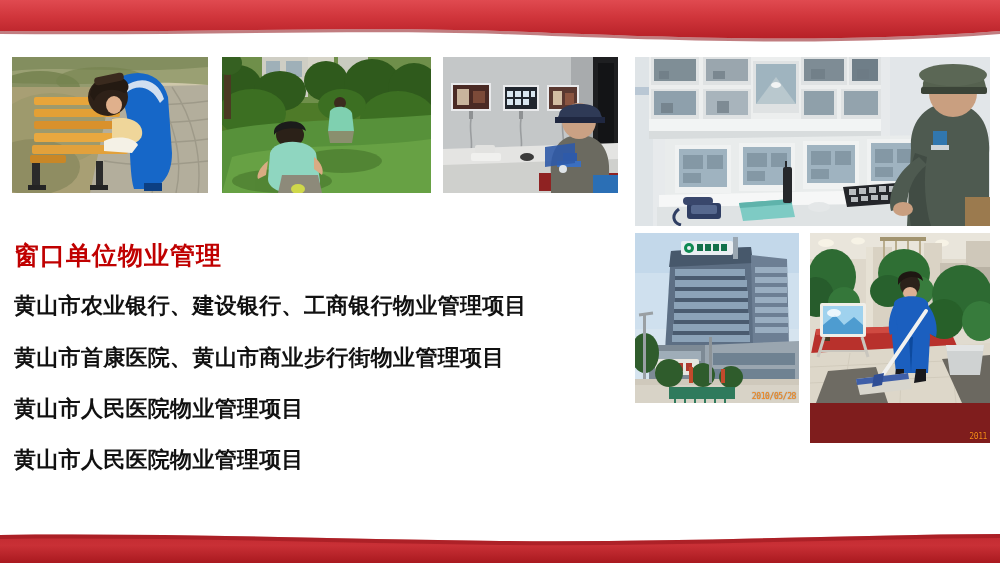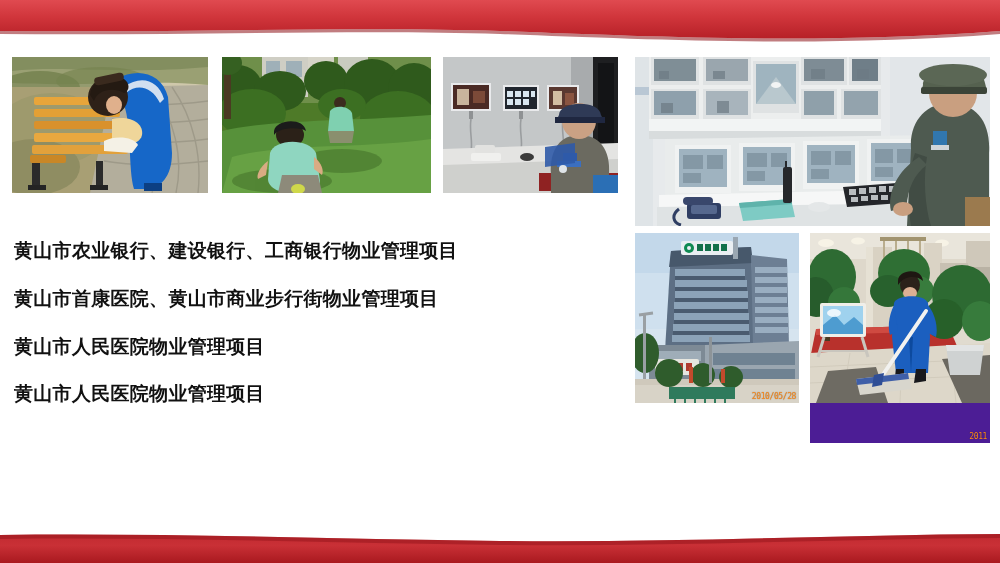--- a/index.html
+++ b/index.html
@@ -13,21 +13,21 @@
   
   .band { position:absolute; left:0; width:1000px; pointer-events:none; }
   .band svg { display:block; width:1000px; height:100%; }
   #band-top { top:0; height:46px; }
   #band-bottom { bottom:0; height:48px; }
 
   
   .photo {
     position:absolute;
     overflow:hidden;
-    background:#4c1d95;
+    background:#7f1d1d;
   }
   .photo .scene { position:absolute; inset:0; }
   .photo .lbl {
     position:absolute; left:0; bottom:0;
     font-size:0; color:transparent;
   }
   .stamp {
     position:absolute; right:3px; bottom:2px;
     font-family:"DejaVu Sans Mono","Liberation Mono",monospace;
     font-size:8px; color:#ff8c1a; letter-spacing:-0.4px;
@@ -48,21 +48,21 @@
   #section-title {
     color:#C00000;
     font-size:25px;
     font-weight:bold;
     letter-spacing:1px;
     line-height:1.25;
     margin-bottom:22px;
   }
   .bullet {
     color:#111111;
-    font-size:19px;
+    font-size:22px;
     font-weight:bold;
     line-height:1.2;
     margin-bottom:25px;
     letter-spacing:0.3px;
   }
   .bullet:last-child { margin-bottom:0; }
 </style>
 </head>
 <body>
 
@@ -569,17 +569,18 @@
         <path d="M46,146 L98,140 L99,146 L47,152 Z" fill="#3f5fa8"></path>
         <path d="M64,142 L74,140 L72,152 L62,154 Z" fill="#2f4e96"></path>
       </g>
     </svg>
   </div>
   <span class="stamp">2011</span>
   <span class="lbl">cleaner mopping marble lobby floor with red carpet</span>
 </div>
 
 <div id="content">
+  <div id="section-title">窗口单位物业管理</div>
   <div class="bullet">黄山市农业银行、建设银行、工商银行物业管理项目</div>
   <div class="bullet">黄山市首康医院、黄山市商业步行街物业管理项目</div>
   <div class="bullet">黄山市人民医院物业管理项目</div>
   <div class="bullet">黄山市人民医院物业管理项目</div>
 </div>
 
 </body></html>

